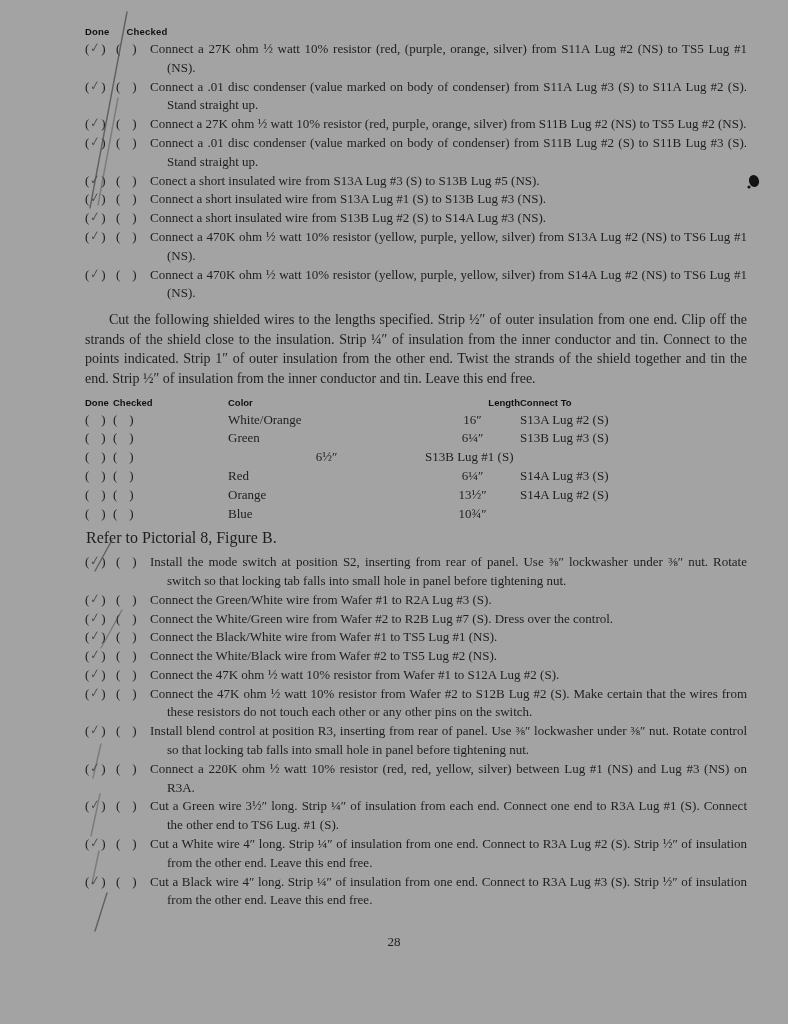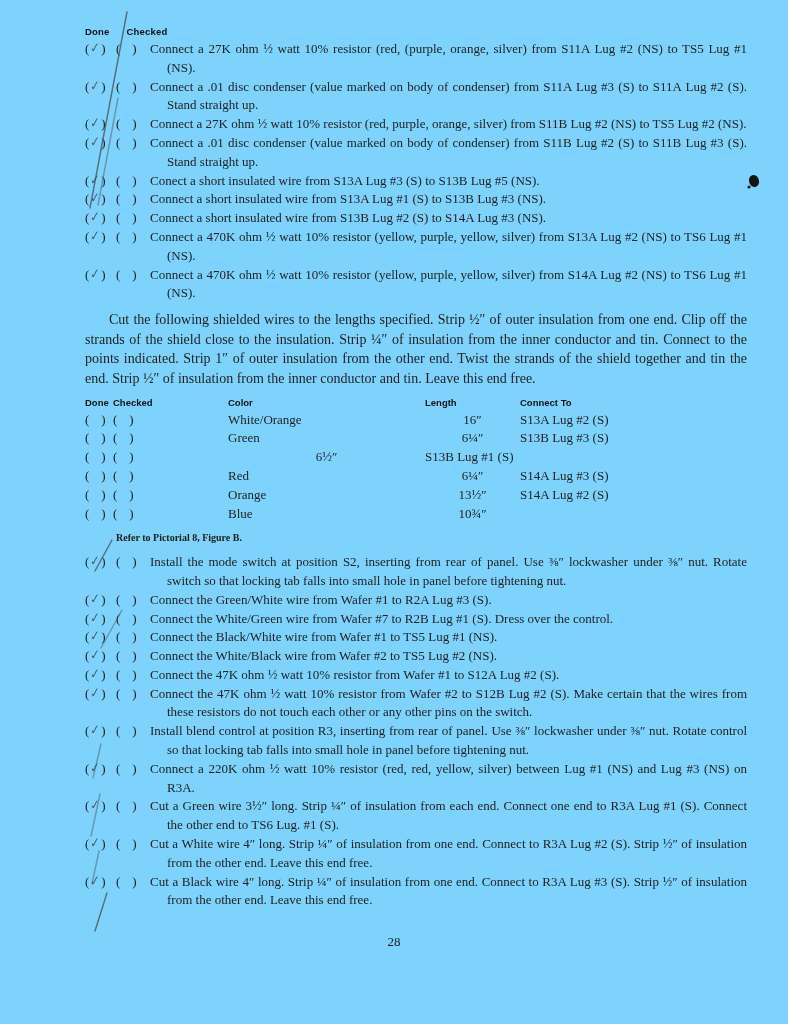--- a/index.html
+++ b/index.html
@@ -1,18 +1,18 @@
 <!DOCTYPE html>
 <html><head>
 <meta charset="utf-8">
 <style>
   html,body{margin:0;padding:0;background:#d8d8d4;}
   .page{
     position:relative;width:788px;height:1024px;margin:0 auto;
-    background:#7dd3fc;overflow:hidden;
+    background:#a3a3a3;overflow:hidden;
     font-family:"Liberation Serif","DejaVu Serif",serif;
     color:#1e1e1e;
   }
   .content{position:absolute;left:85px;top:26px;width:662px;}
   .form-labels{
     font-family:"Liberation Sans","DejaVu Sans",sans-serif;
     font-weight:bold;font-size:9.5px;letter-spacing:.2px;color:#111;
     margin-bottom:3px;
   }
   .form-labels .lbl-done{display:inline-block;}
@@ -31,22 +31,22 @@
     margin:7px 0 6px 0;font-size:14px;line-height:19.6px;
     text-align:justify;text-indent:24px;
   }
   .wire-table{margin-top:5px;font-size:13px;line-height:18.8px;}
   .wt-row{display:grid;grid-template-columns:28px 115px 197px 95px 1fr;}
   .wt-header{
     font-family:"Liberation Sans","DejaVu Sans",sans-serif;
     font-weight:bold;font-size:9.5px;line-height:16px;color:#111;
   }
   .wt-length{text-align:center;}
-  .wt-header .wt-length{text-align:left;}
-  .pictorial{margin:6px 0 5px 31px;font-size:10px;line-height:18.8px;font-weight:bold;}
+  .wt-header .wt-length{text-align:right;}
+  .pictorial{margin:6px 0 5px 1px;font-size:16px;line-height:18.8px;}
   .page-number{
     position:absolute;left:0;top:934px;width:100%;
     text-align:center;font-size:13px;color:#1e1e1e;
   }
   .marks{position:absolute;left:0;top:0;pointer-events:none;}
 </style>
 </head>
 <body>
 
 <div class="page">
@@ -168,21 +168,21 @@
     <span class="step-text">Install the mode switch at position S2, inserting from rear of panel. Use ⅜″ lockwasher under ⅜″ nut. Rotate switch so that locking tab falls into small hole in panel before tightening nut.</span>
   </div>
         <div class="step">
     <span class="cb-done"><span>(</span><span class="slot"><span class="glyph">✓</span></span><span>)</span></span>
     <span class="cb-checked"><span>(</span><span class="slot"><span class="glyph"></span></span><span>)</span></span>
     <span class="step-text">Connect the Green/White wire from Wafer #1 to R2A Lug #3 (S).</span>
   </div>
         <div class="step">
     <span class="cb-done"><span>(</span><span class="slot"><span class="glyph">✓</span></span><span>)</span></span>
     <span class="cb-checked"><span>(</span><span class="slot"><span class="glyph"></span></span><span>)</span></span>
-    <span class="step-text">Connect the White/Green wire from Wafer #7 to R2B Lug #1 (S). Dress over the control.</span>
+    <span class="step-text">Connect the White/Green wire from Wafer #2 to R2B Lug #7 (S). Dress over the control.</span>
   </div>
         <div class="step">
     <span class="cb-done"><span>(</span><span class="slot"><span class="glyph">✓</span></span><span>)</span></span>
     <span class="cb-checked"><span>(</span><span class="slot"><span class="glyph"></span></span><span>)</span></span>
     <span class="step-text">Connect the Black/White wire from Wafer #1 to TS5 Lug #1 (NS).</span>
   </div>
         <div class="step">
     <span class="cb-done"><span>(</span><span class="slot"><span class="glyph">✓</span></span><span>)</span></span>
     <span class="cb-checked"><span>(</span><span class="slot"><span class="glyph"></span></span><span>)</span></span>
     <span class="step-text">Connect the White/Black wire from Wafer #2 to TS5 Lug #2 (NS).</span>

